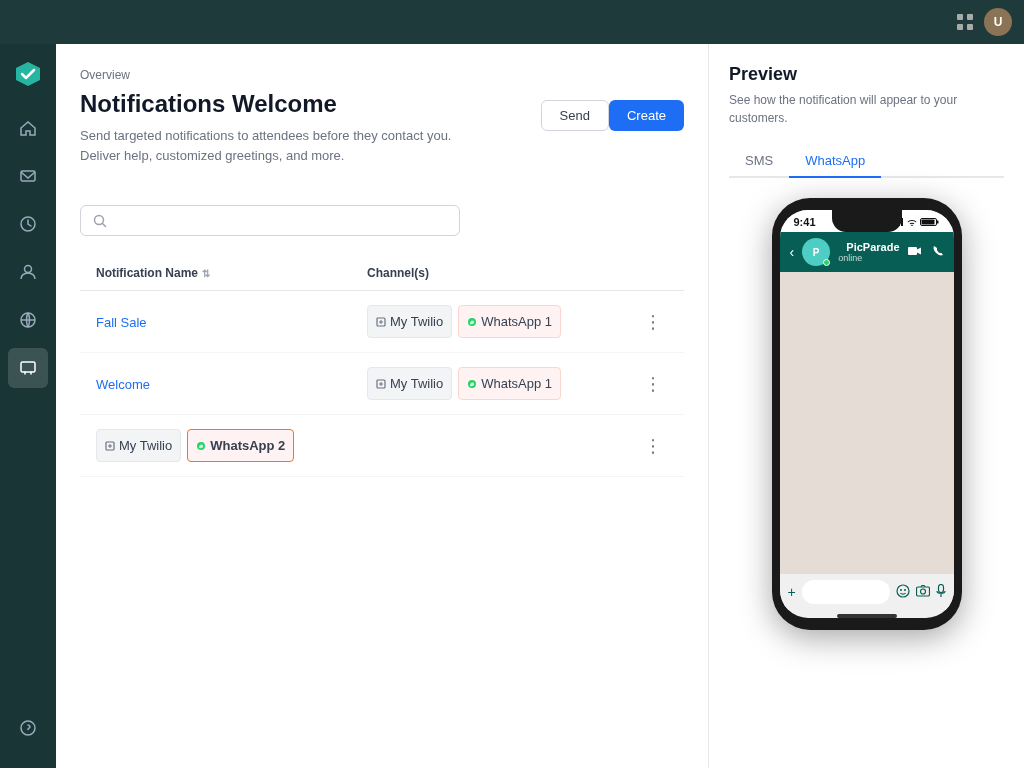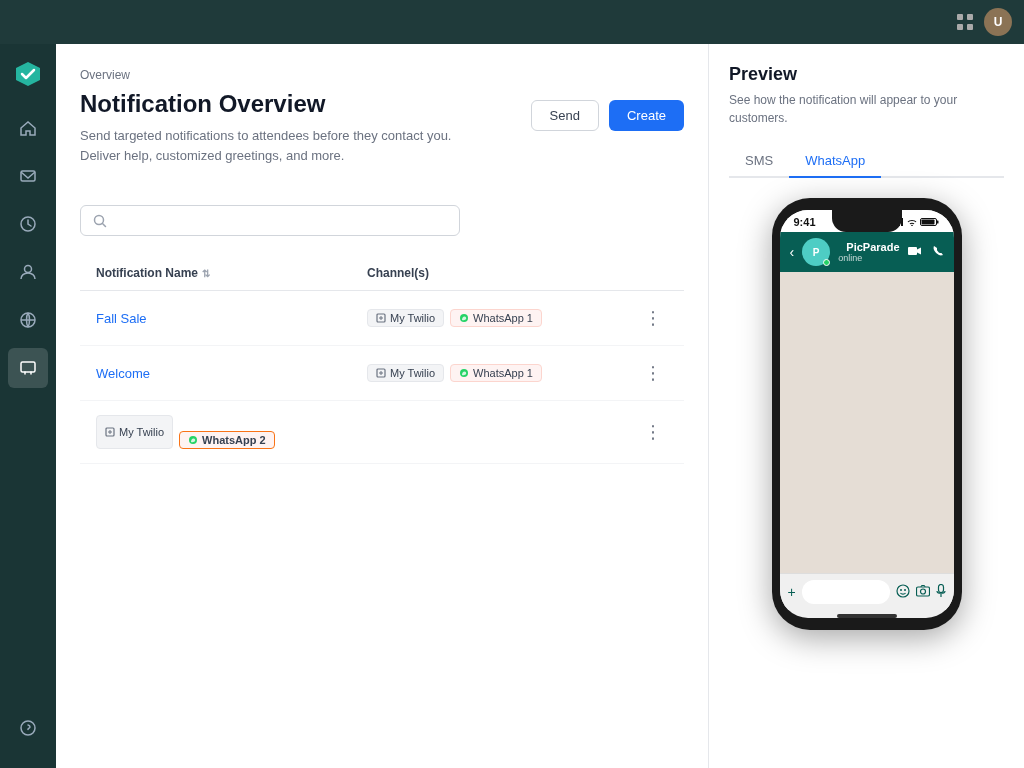--- a/index.html
+++ b/index.html
@@ -44,21 +44,21 @@
       padding: 7px 18px; border: 1.5px solid #d1d5db; background: white; border-radius: 6px;
       font-size: 13px; cursor: pointer; color: #374151; font-weight: 500;
     }
     .btn-create {
       padding: 7px 18px; background: #1d6ef5; border: none; border-radius: 6px;
       font-size: 13px; cursor: pointer; color: white; font-weight: 500;
     }
 
     .header-row { display: flex; align-items: flex-start; justify-content: space-between; margin-bottom: 20px; position: relative; }
     .header-left {}
-    .header-right { display: flex; gap: 10px; margin-top: 10px; }
+    .header-right { display: flex; margin-top: 10px; }
 
     
     .search-container {
       display: flex; align-items: center; border: 1.5px solid #d1d5db; border-radius: 6px;
       padding: 7px 12px; max-width: 380px; gap: 8px; margin-bottom: 20px;
     }
     .search-input { border: none; outline: none; flex: 1; font-size: 13px; color: #374151; width: 300px; }
     .search-icon-svg { color: #9ca3af; flex-shrink: 0; }
 
     
@@ -69,26 +69,26 @@
 
     .table-row { display: flex; align-items: center; padding: 14px 16px; border-bottom: 1px solid #f3f4f6; }
     .row-name { flex: 1; }
     .row-name a { color: #1d6ef5; font-size: 13px; text-decoration: none; font-weight: 500; margin-top: 12px; }
     .row-channels { flex: 1; display: flex; gap: 6px; flex-wrap: wrap; }
     .row-actions { width: 30px; display: flex; justify-content: center; }
     .more-btn { background: none; border: none; cursor: pointer; color: #6b7280; font-size: 18px; padding: 2px 4px; border-radius: 4px; }
 
     
     .tag {
-      display: inline-flex; align-items: center; gap: 4px; padding: 2px 8px;
-      border-radius: 4px; font-size: 11px; font-weight: 500;
+      display: inline-flex; align-items: center; gap: 4px; padding: 8px 8px;
+      border-radius: 4px; font-size: 13px; font-weight: 500;
     }
     .tag-twilio { background: #f3f4f6; color: #374151; border: 1px solid #e5e7eb; }
     .tag-whatsapp { background: #fef3f2; color: #374151; border: 1px solid #fcd5ce; }
-    .tag-whatsapp-active { background: #fef3f2; color: #374151; border: 1.5px solid #f97316; font-weight: 700; margin-top: 16px; }
+    .tag-whatsapp-active { background: #fef3f2; color: #374151; border: 1.5px solid #f97316; font-weight: 700; }
 
     
     .preview-panel { width: 315px; background: white; padding: 20px; overflow-y: auto; flex-shrink: 0; }
     .preview-title { font-size: 18px; font-weight: 700; color: #111827; margin-bottom: 6px; }
     .preview-desc { font-size: 12px; color: #6b7280; margin-bottom: 18px; line-height: 1.5; }
 
     
     .tab-bar { display: flex; border-bottom: 2px solid #e5e7eb; margin-bottom: 20px; }
     .tab {
       padding: 8px 16px; font-size: 13px; font-weight: 500; color: #6b7280;
@@ -215,21 +215,21 @@
   </div>
 </div>
 
 <div class="main-wrapper">
 
   <div class="content">
     <div class="breadcrumb">Overview</div>
 
     <div class="header-row">
       <div class="header-left">
-        <h1 class="page-title">Notification Overview</h1>
+        <h1 class="page-title">Notifications Welcome</h1>
         <p class="page-desc">Send targeted notifications to attendees before they contact you. Deliver help, customized greetings, and more.</p>
       </div>
       <div class="header-right">
         <button class="btn-send">Send</button>
         <button class="btn-create">Create</button>
       </div>
     </div>
 
     <div class="search-container">
       <svg class="search-icon-svg" width="14" height="14" viewBox="0 0 14 14" fill="none">

